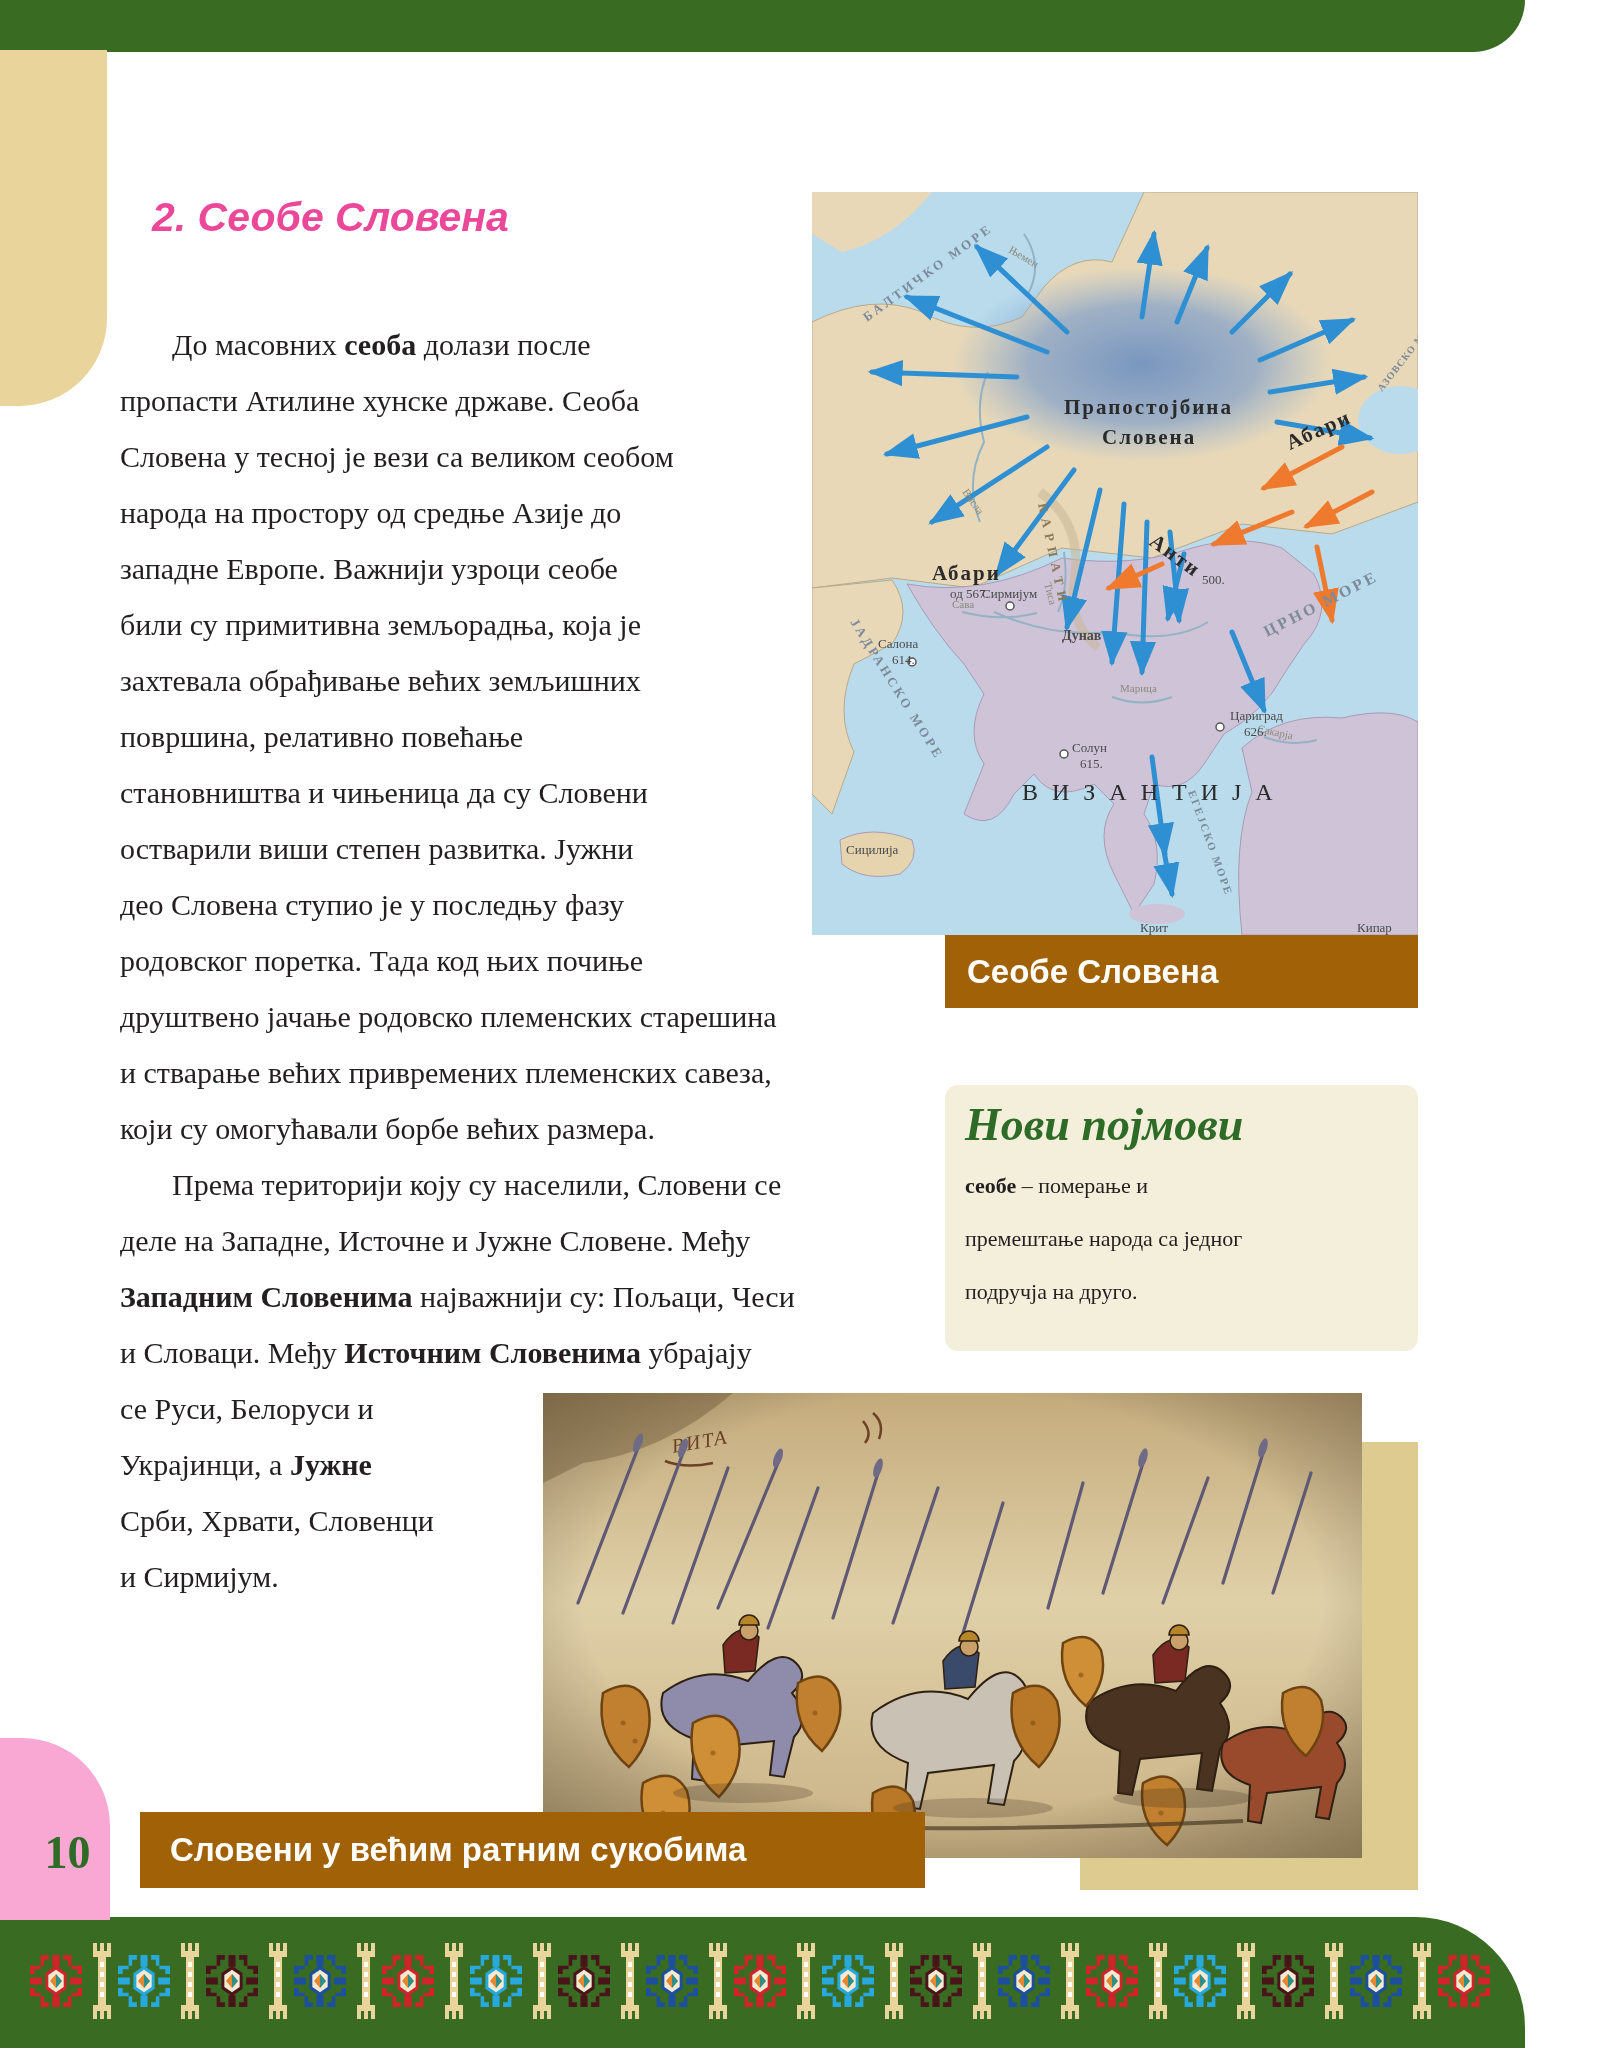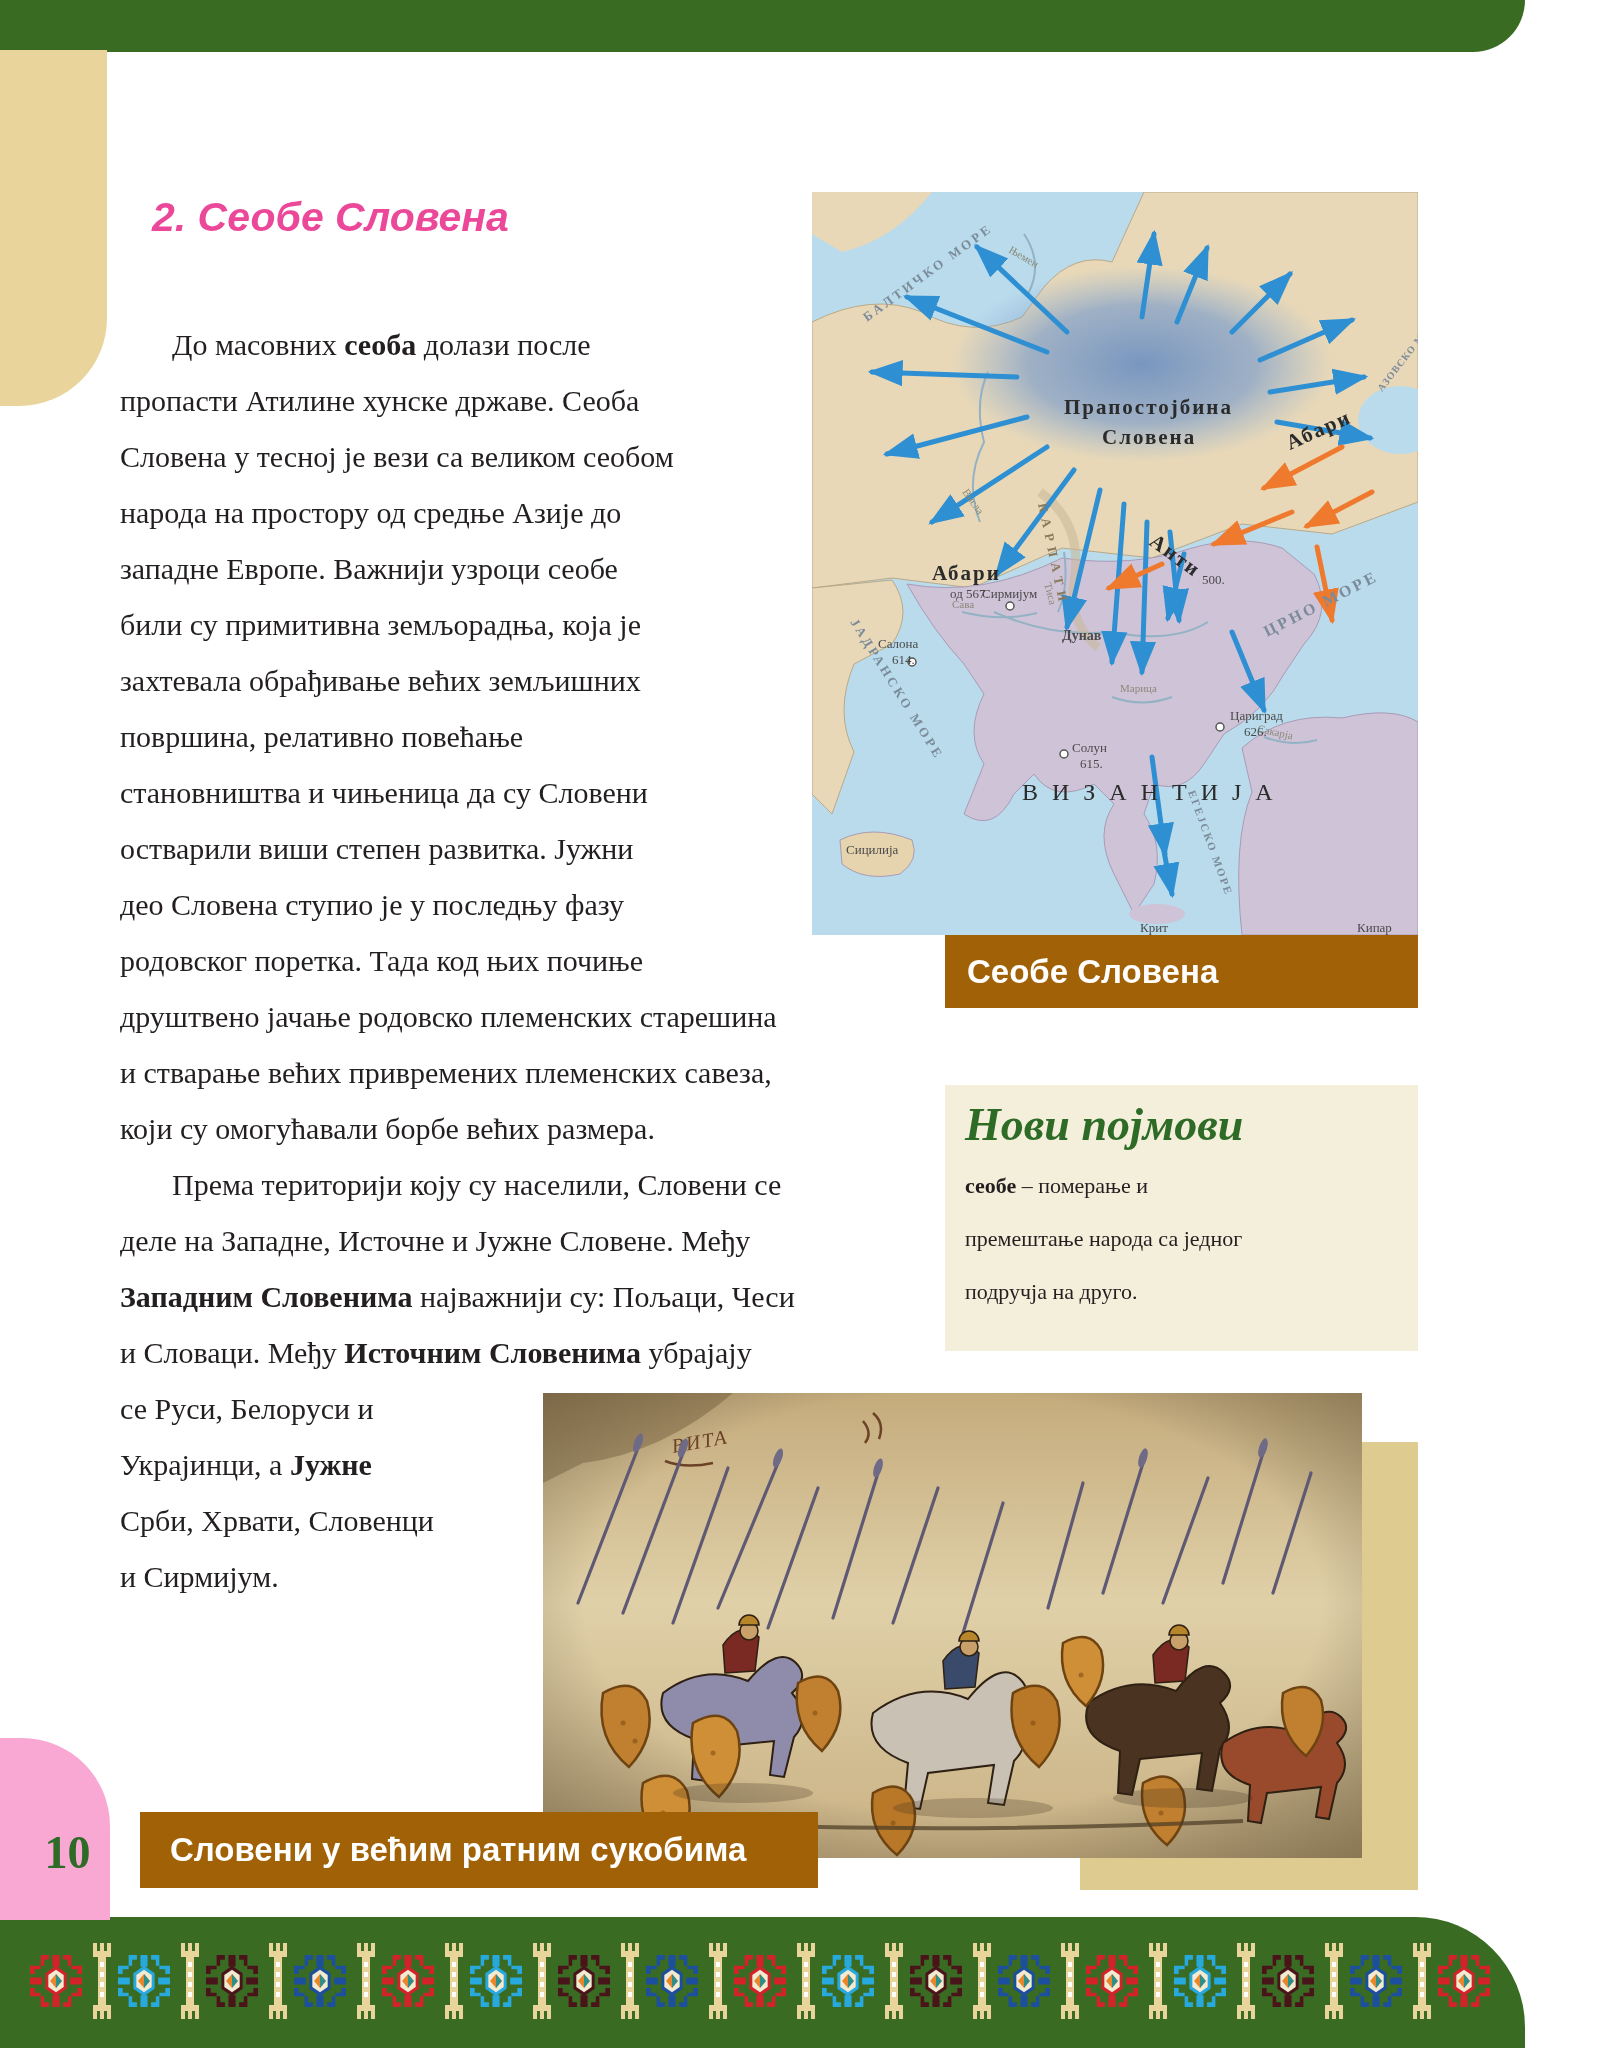--- a/index.html
+++ b/index.html
@@ -22,25 +22,25 @@
   .tline.ind{padding-left:52px;}
   .tline .b{font-weight:bold;}
 
   
   .map-figure{left:812px;top:192px;width:606px;height:743px;}
   .battle-figure{left:543px;top:1393px;width:819px;height:465px;z-index:2;}
 
   .caption-bar{background:#a16207;color:#ffffff;font-family:"Liberation Sans",sans-serif;
                font-weight:bold;font-size:33px;display:flex;align-items:center;}
   .cap1{left:945px;top:935px;width:473px;height:73px;padding-left:22px;box-sizing:border-box;}
-  .cap2{left:140px;top:1812px;width:678px;height:76px;padding-left:30px;box-sizing:border-box;z-index:3;}
+  .cap2{left:140px;top:1812px;width:785px;height:76px;padding-left:30px;box-sizing:border-box;z-index:3;}
 
   
   .def-box{left:945px;top:1085px;width:473px;height:266px;background:#f4efdb;box-sizing:border-box;
-           padding:14px 20px 0 20px;}
+           padding:14px 20px 0 20px;border-radius:13px;}
   .def-head{font-weight:bold;font-style:italic;font-size:46px;color:#2e6b27;line-height:52px;margin-bottom:8px;}
   .def-lines .tline{height:53px;line-height:53px;font-size:22px;}
 
   
   .page-tab{left:0;top:1738px;width:110px;height:182px;background:#f9a8d4;border-radius:0 88px 0 0;z-index:4;}
   .page-num{position:absolute;left:25px;top:88px;width:85px;text-align:center;
             font-weight:bold;font-size:46px;color:#2e6b27;}
 
   
   .footer-band{left:0;top:1917px;width:1525px;height:131px;background:#3a6b22;border-radius:0 110px 0 0;z-index:3;}

